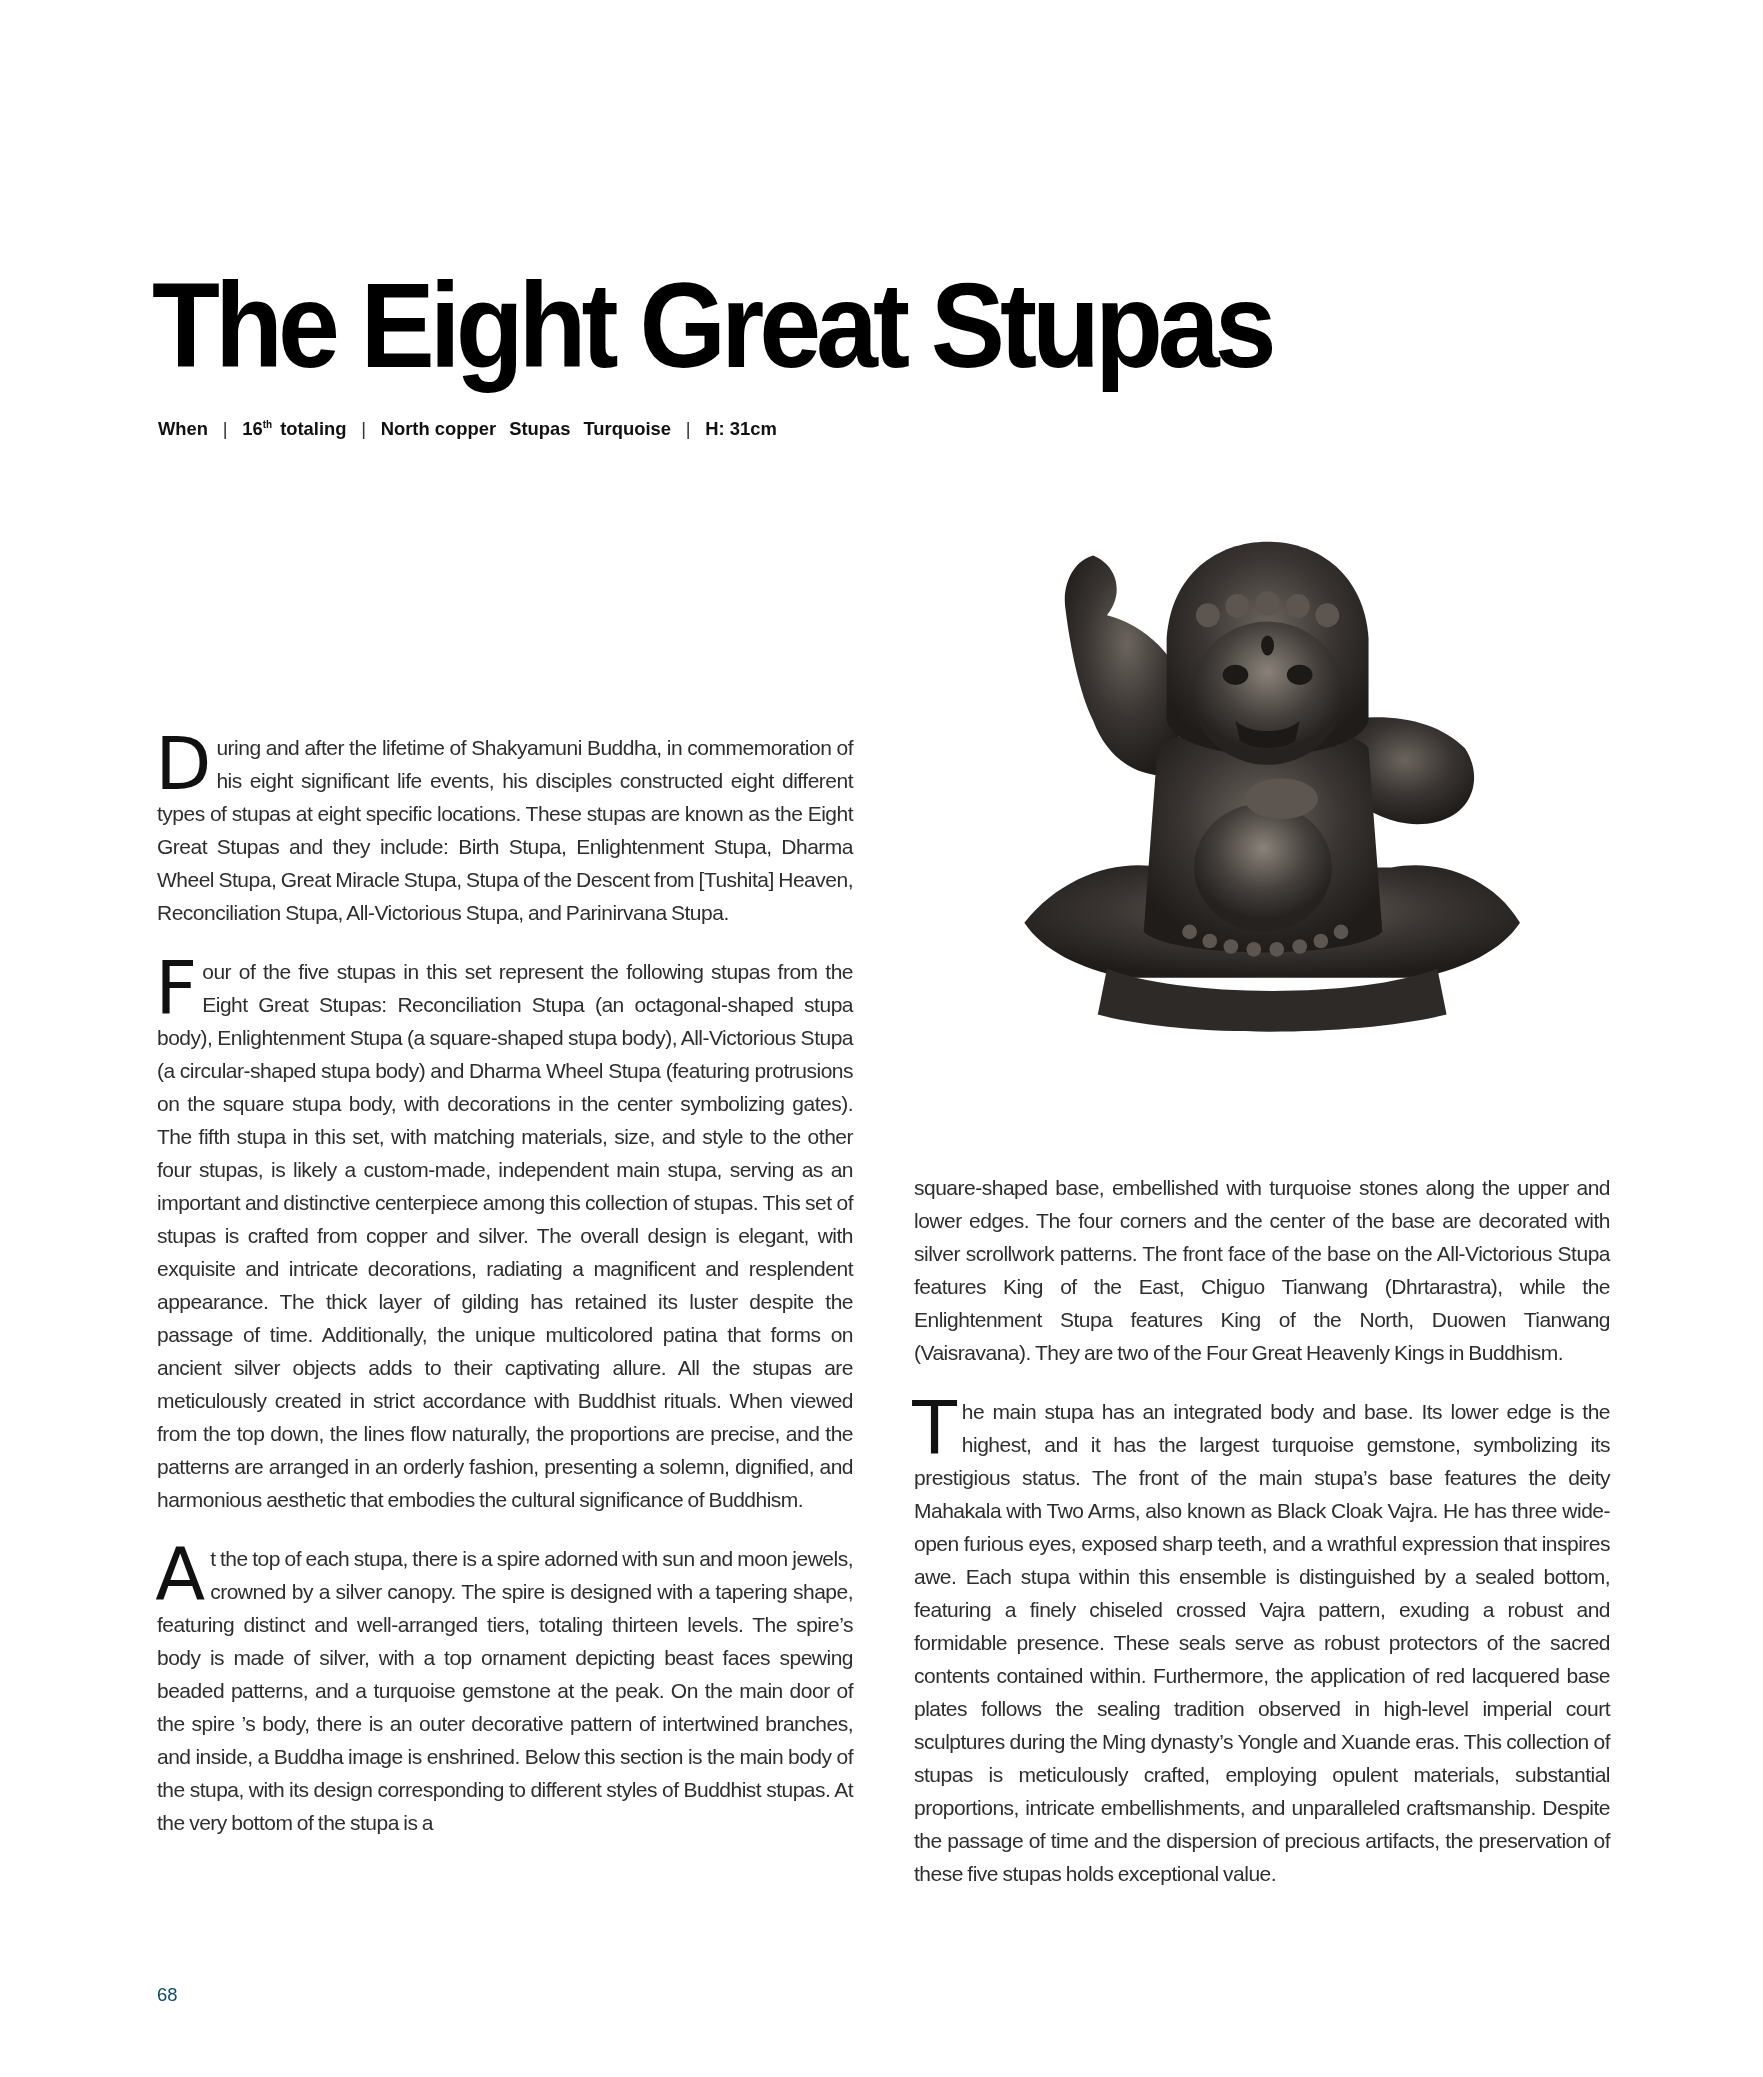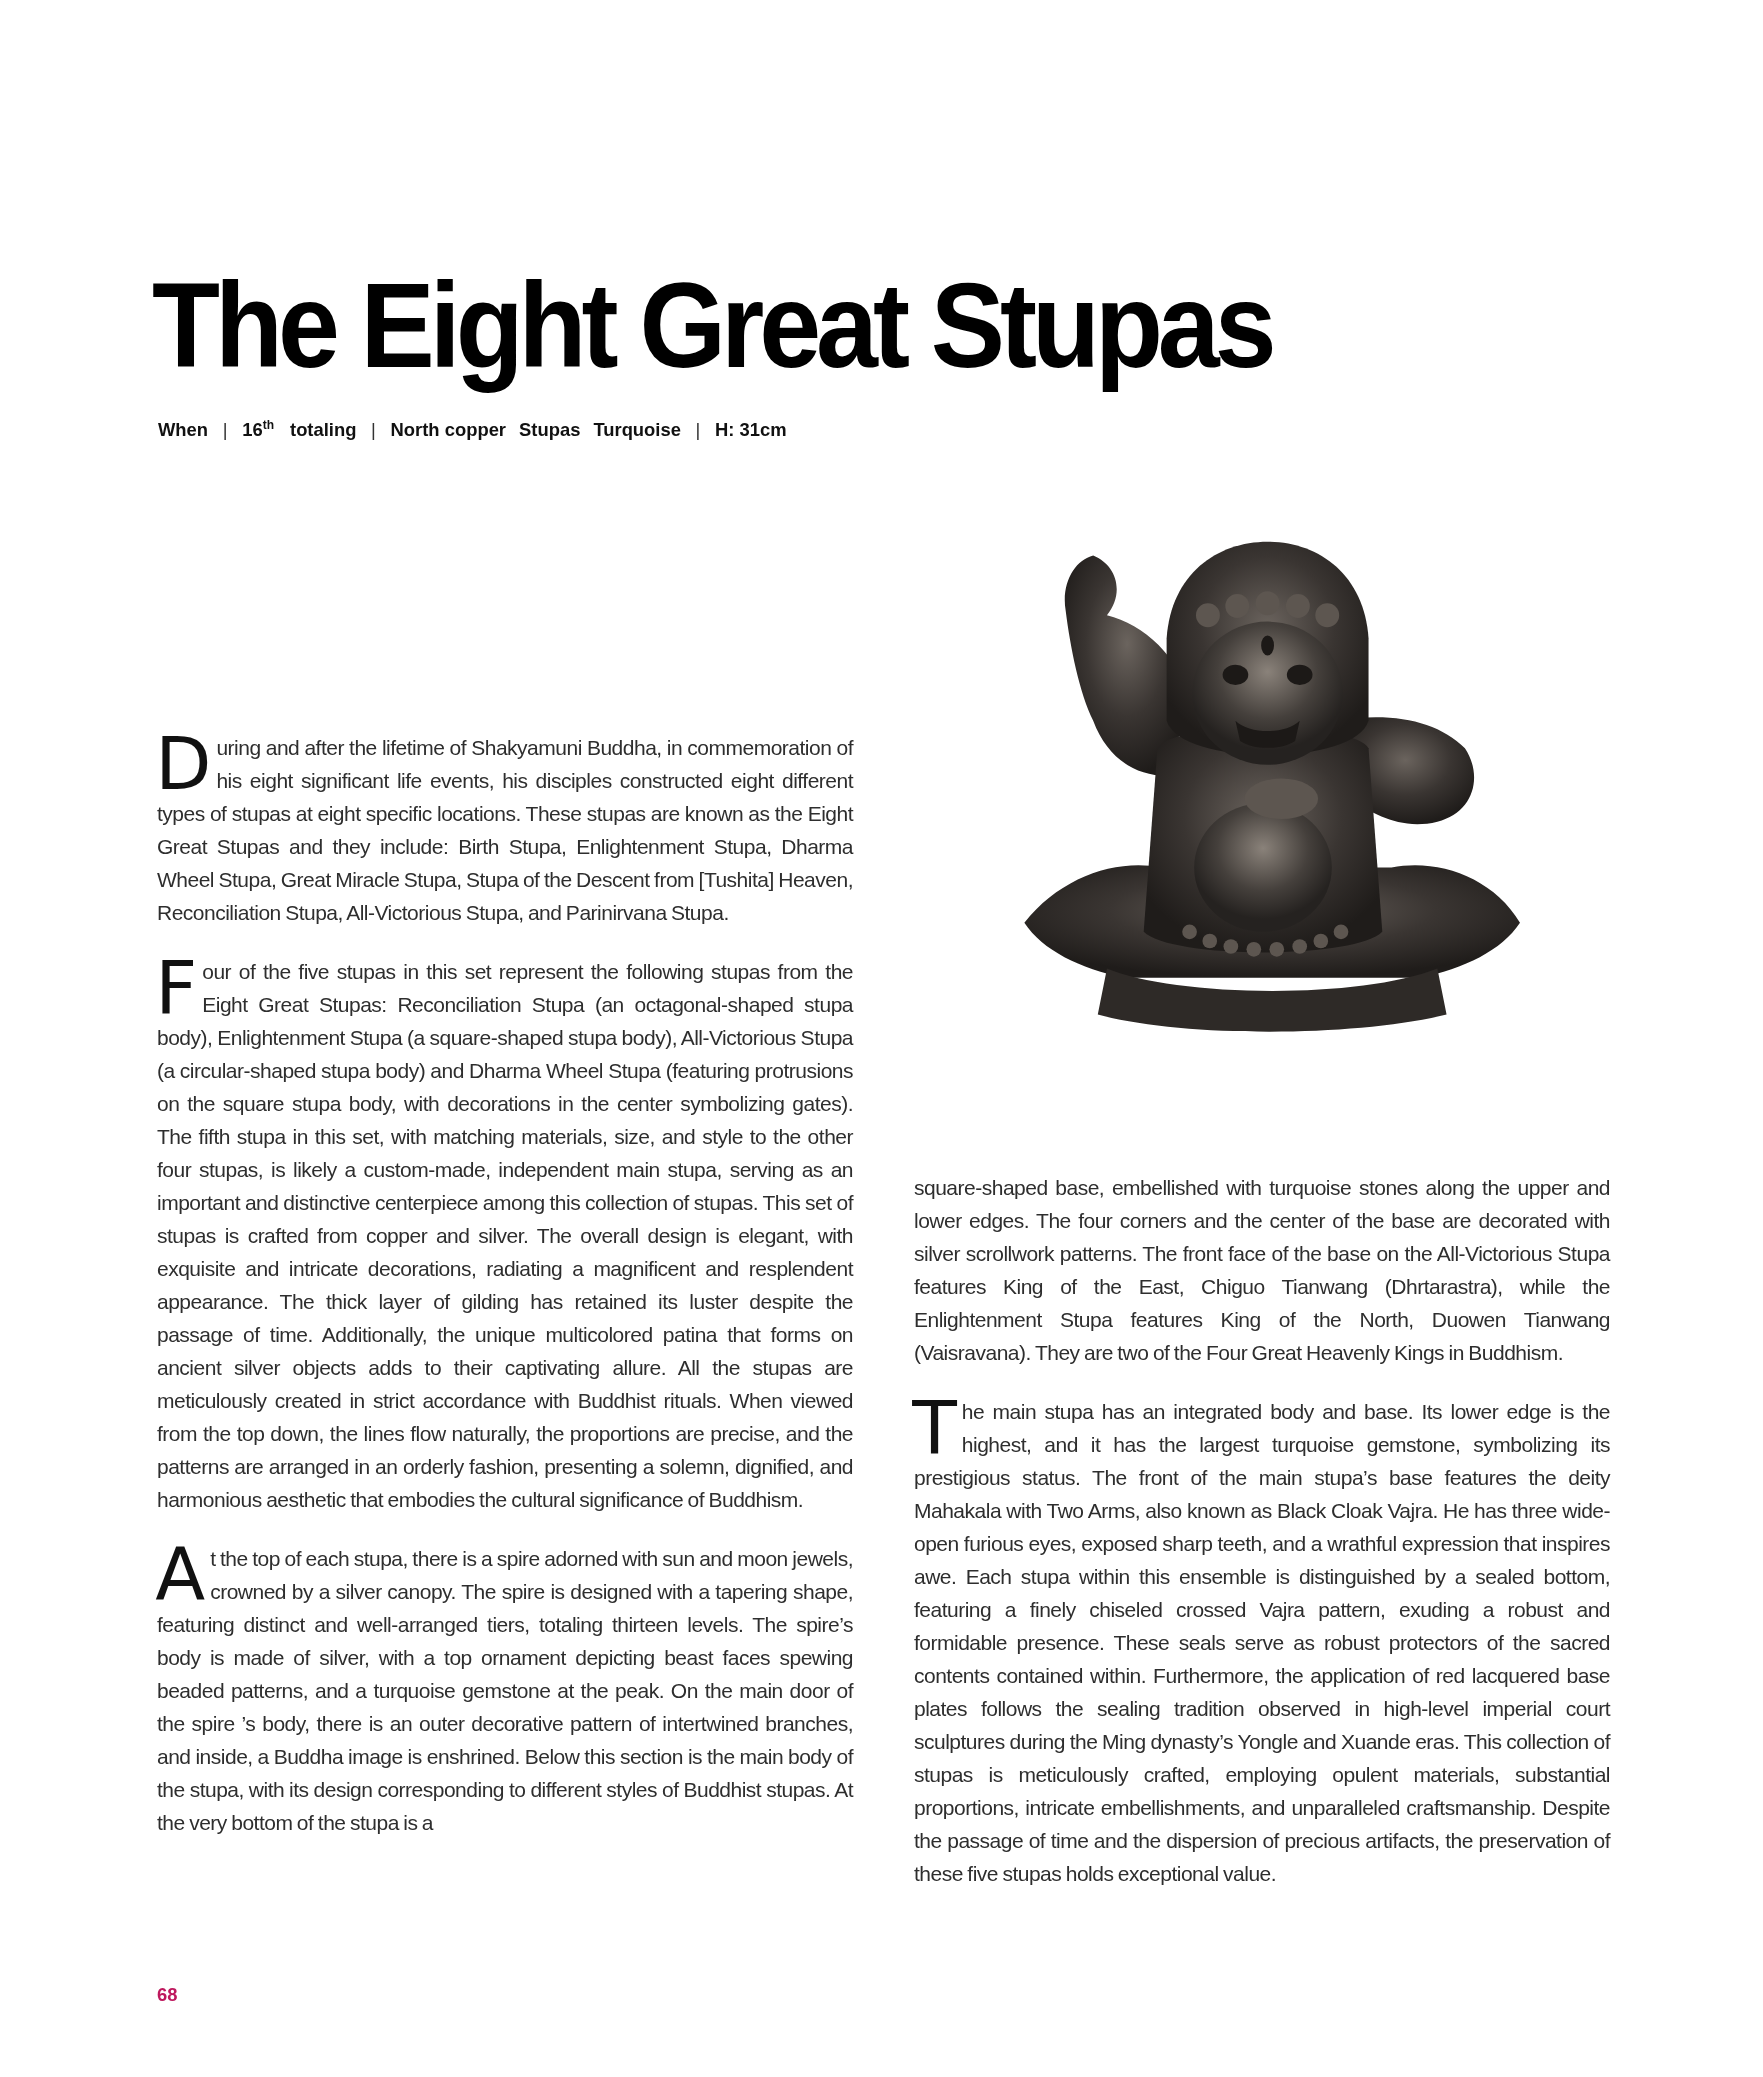--- a/index.html
+++ b/index.html
@@ -17,42 +17,42 @@
     transform: scaleX(0.92); transform-origin: left top;
   }
   .meta {
     position: absolute; left: 158px; top: 412px;
     font-family: "Liberation Sans", sans-serif;
     font-weight: 700; font-size: 18.4px; line-height: 26px; color: #111;
     white-space: nowrap;
   }
   .meta .sep { display: inline-block; margin: 0 14.7px; font-weight: 400; color: #333; }
   .meta .gap { display: inline-block; width: 13px; }
-  .meta sup { font-size: 12px; vertical-align: 7.3px; margin-right: 16px; }
+  .meta sup { font-size: 10px; vertical-align: 7.3px; margin-right: 8px; }
   .col {
     position: absolute; width: 696px;
     font-family: "Liberation Sans", sans-serif;
     font-size: 21px; line-height: 33px; color: #2e2e2e;
     text-align: justify; letter-spacing: -0.5px; word-spacing: -0.9px;
   }
   .col-left { left: 157px; top: 731px; }
   .col-right { left: 914px; top: 1171px; }
   .col p { margin: 0 0 26px 0; }
   .dropcap {
     float: left; font-size: 73px; line-height: 57px;
     margin: 3.7px 5.5px 0 -1.8px; color: #111; font-weight: 400;
     font-family: "DejaVu Sans", sans-serif;
   }
   .figure {
     position: absolute; left: 1006px; top: 537px; width: 525px; height: 507px;
   }
   .figure svg { width: 100%; height: 100%; display: block; }
   .page-number {
     position: absolute; left: 157px; top: 1984px;
-    font-size: 18.4px; color: #be185d; font-weight: bold;
+    font-size: 18.4px; color: #0c4a6e;
   }
 </style>
 </head>
 <body>
 
 <h1 class="title">The Eight Great Stupas</h1>
 
 <div class="meta">
   <span>When</span><span class="sep">|</span><span><span>16</span><sup>th</sup><span>totaling</span></span><span class="sep">|</span><span>North copper</span><span class="gap"></span><span>Stupas</span><span class="gap"></span><span>Turquoise</span><span class="sep">|</span><span>H: 31cm</span>
 </div>

